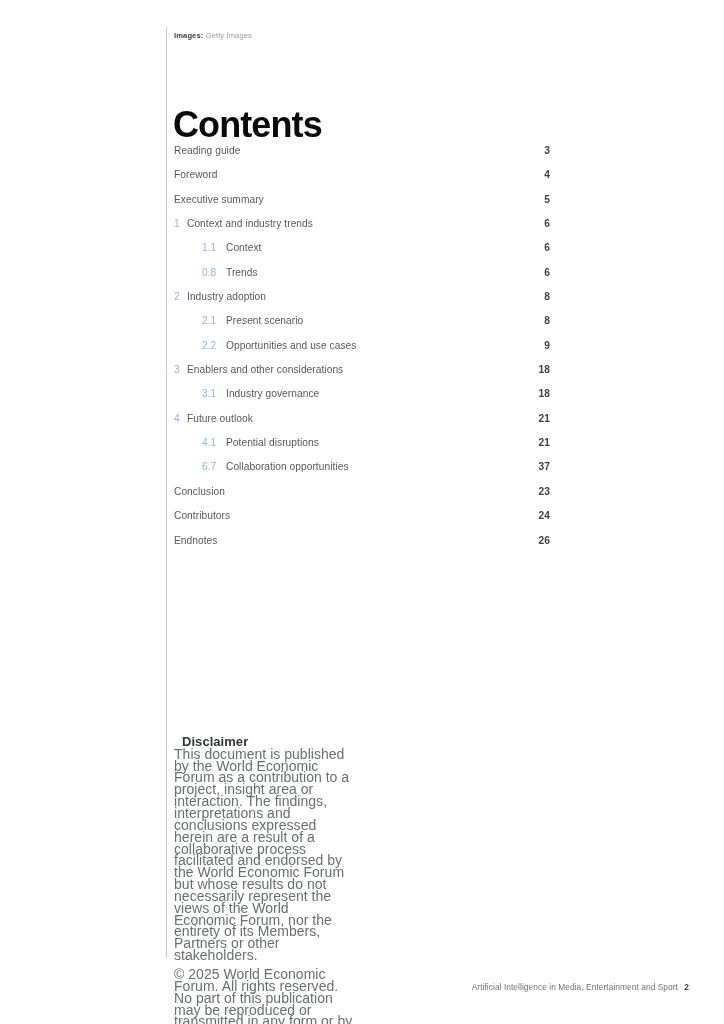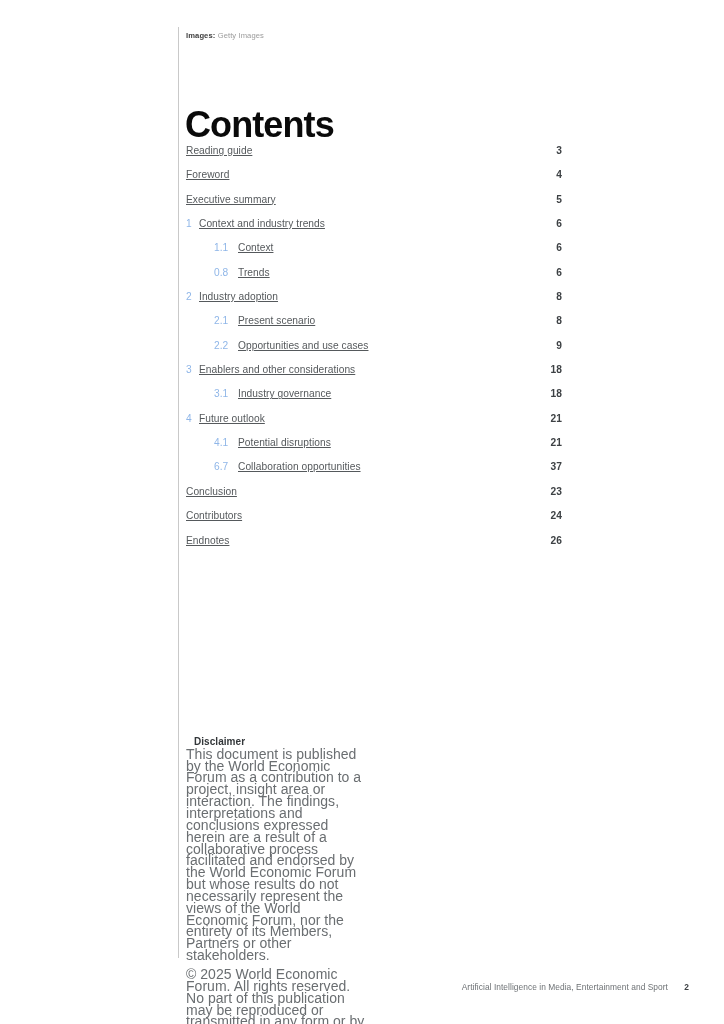--- a/index.html
+++ b/index.html
@@ -13,21 +13,20 @@
     position: relative;
     overflow: hidden;
     font-family: "Liberation Sans", sans-serif;
     -webkit-font-smoothing: antialiased;
   }
 
   .page {
     position: absolute;
     inset: 0;
     background: #ffffff;
-    margin-left: 12px;
   }
 
   
   .rule {
     position: absolute;
     left: 166px;
     top: 27px;
     width: 1px;
     height: 931px;
     background: #c9c9c9;
@@ -88,21 +87,20 @@
 
   .toc-num {
     color: #8fb6e8;
     display: inline-block;
   }
   .toc-row.lvl1 .toc-num { min-width: 13px; }
   .toc-row.lvl2 .toc-num { min-width: 24px; }
 
   .toc-text {
     color: #55595c;
-    text-decoration: underline;
   }
 
   .toc-page {
     position: absolute;
     right: 0;
     top: 0;
     width: 40px;
     text-align: right;
     font-size: 10.2px;
     line-height: 12px;
@@ -113,21 +111,21 @@
 
   
   .disclaimer {
     position: absolute;
     left: 174px;
     top: 736px;
     width: 180px;
   }
   .disclaimer h4 {
     margin: 0 0 1px 0;
-    font-size: 10px;
+    font-size: 13px;
     line-height: 11.8px;
     font-weight: 700;
     color: #33373a;
     letter-spacing: .05px;
     padding-left: 8px;
   }
   .disclaimer p {
     margin: 0;
     font-size: 14px;
     line-height: 11.85px;
@@ -138,21 +136,21 @@
     margin-top: 7px;
   }
 
   
   .footer {
     position: absolute;
     right: 35px;
     top: 982px;
     display: flex;
     align-items: flex-end;
-    gap: 14px;
+    gap: 4px;
     font-size: 8.4px;
     line-height: 11px;
     color: #6e7275;
     letter-spacing: .05px;
     white-space: nowrap;
   }
   .footer .fnum {
     color: #3d4144;
     font-weight: 600;
     min-width: 7px;

